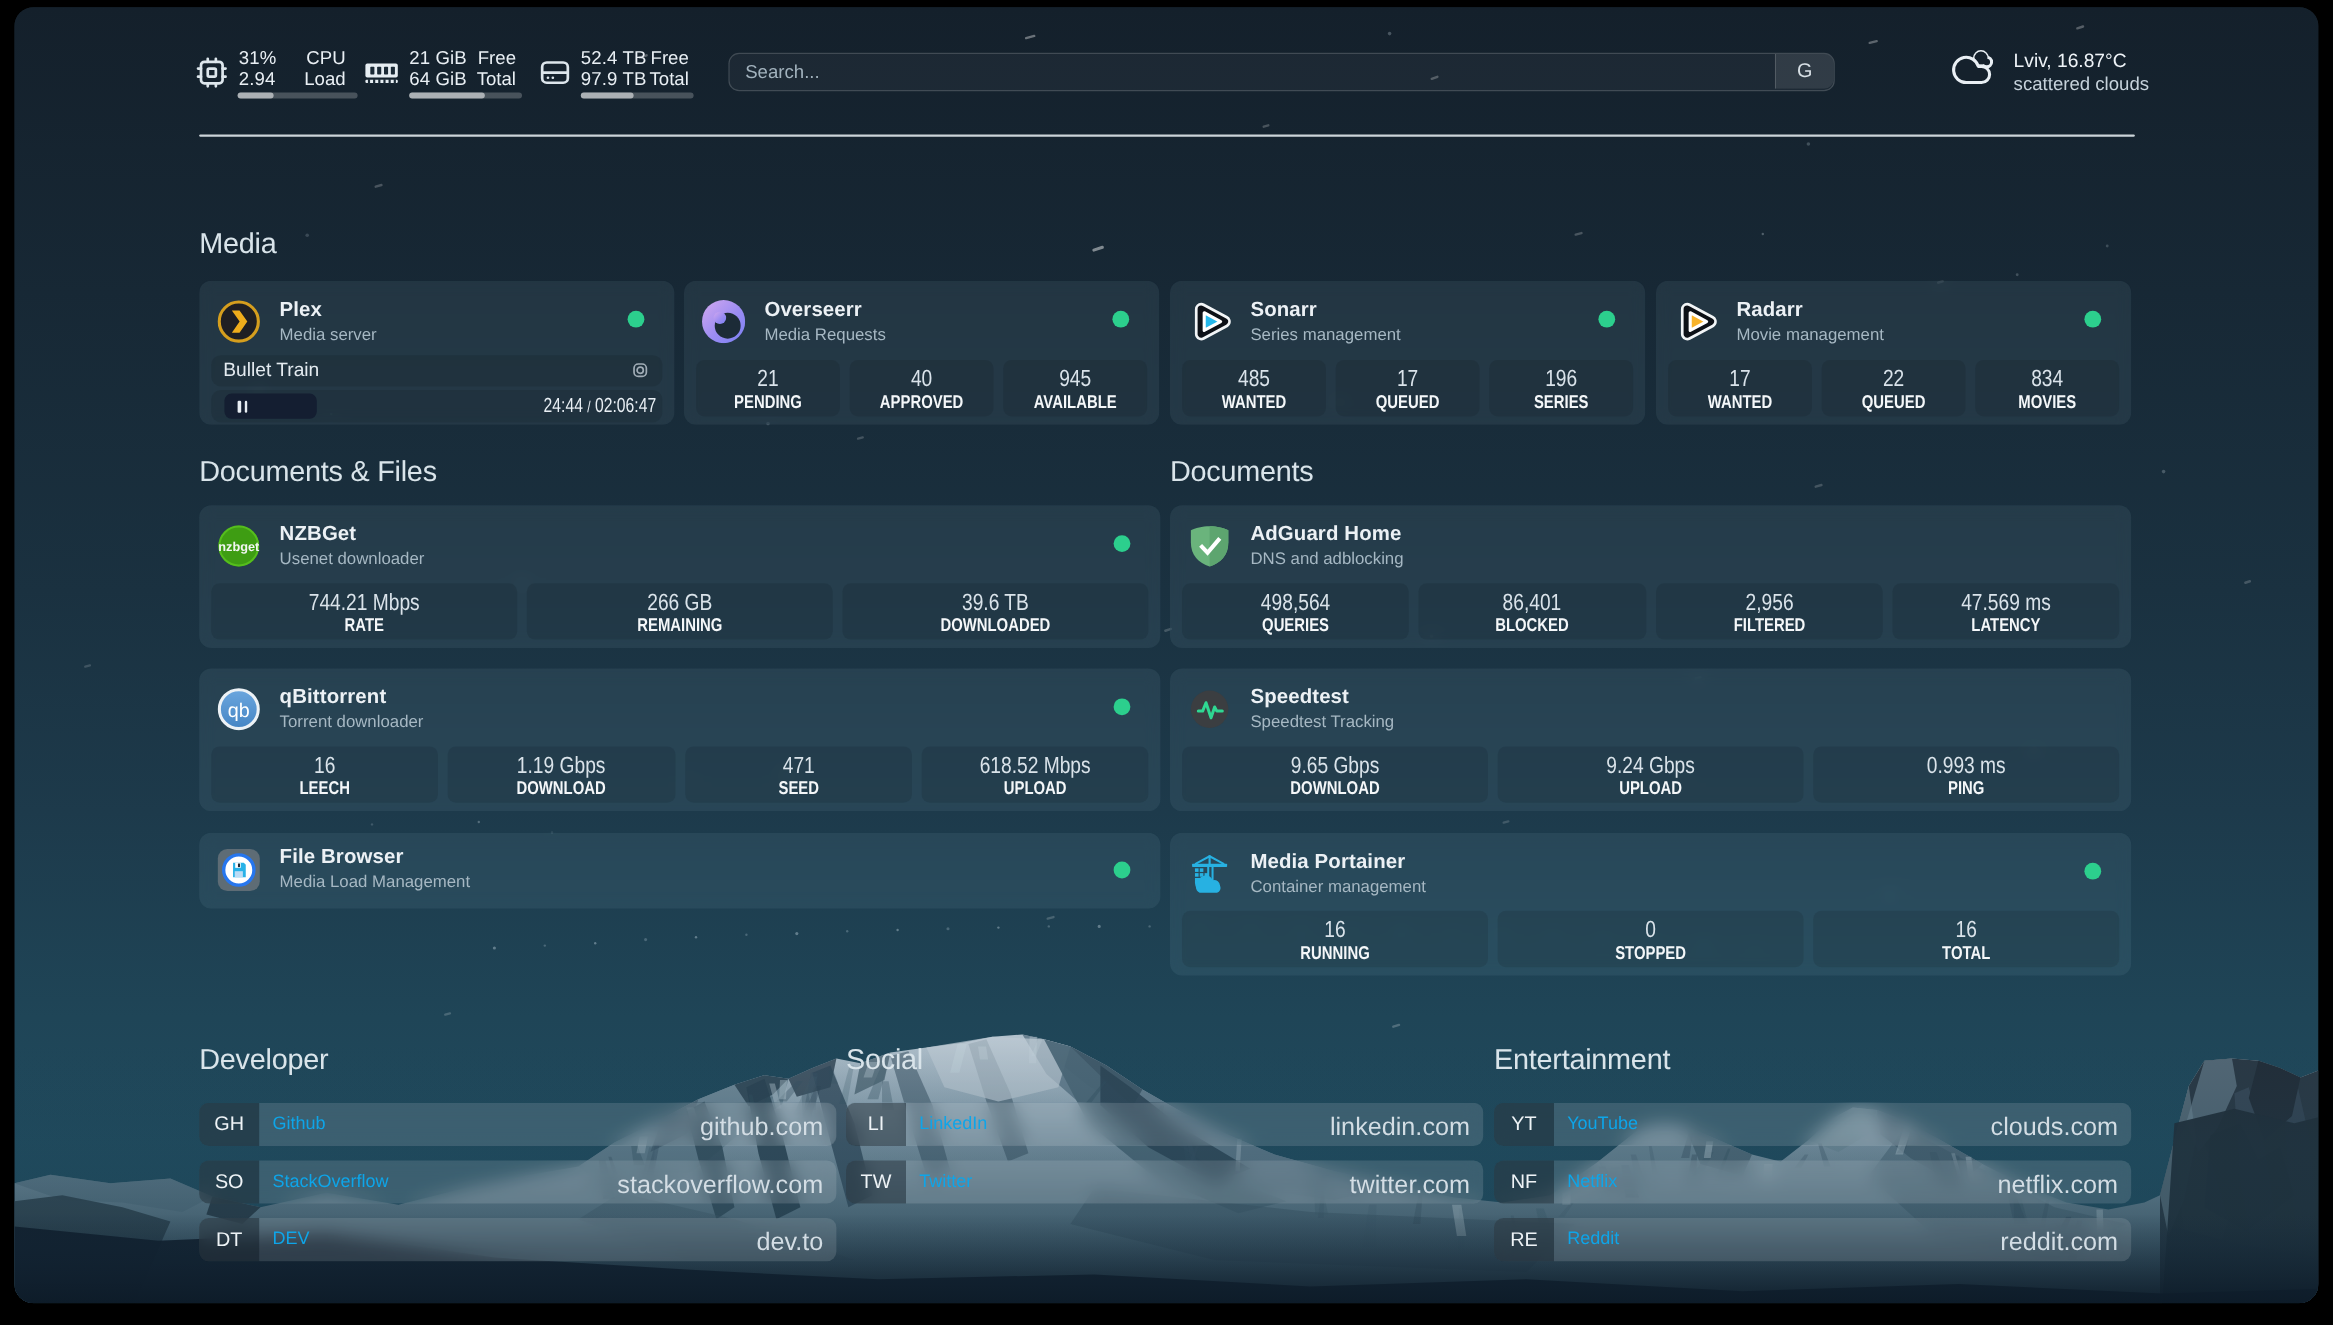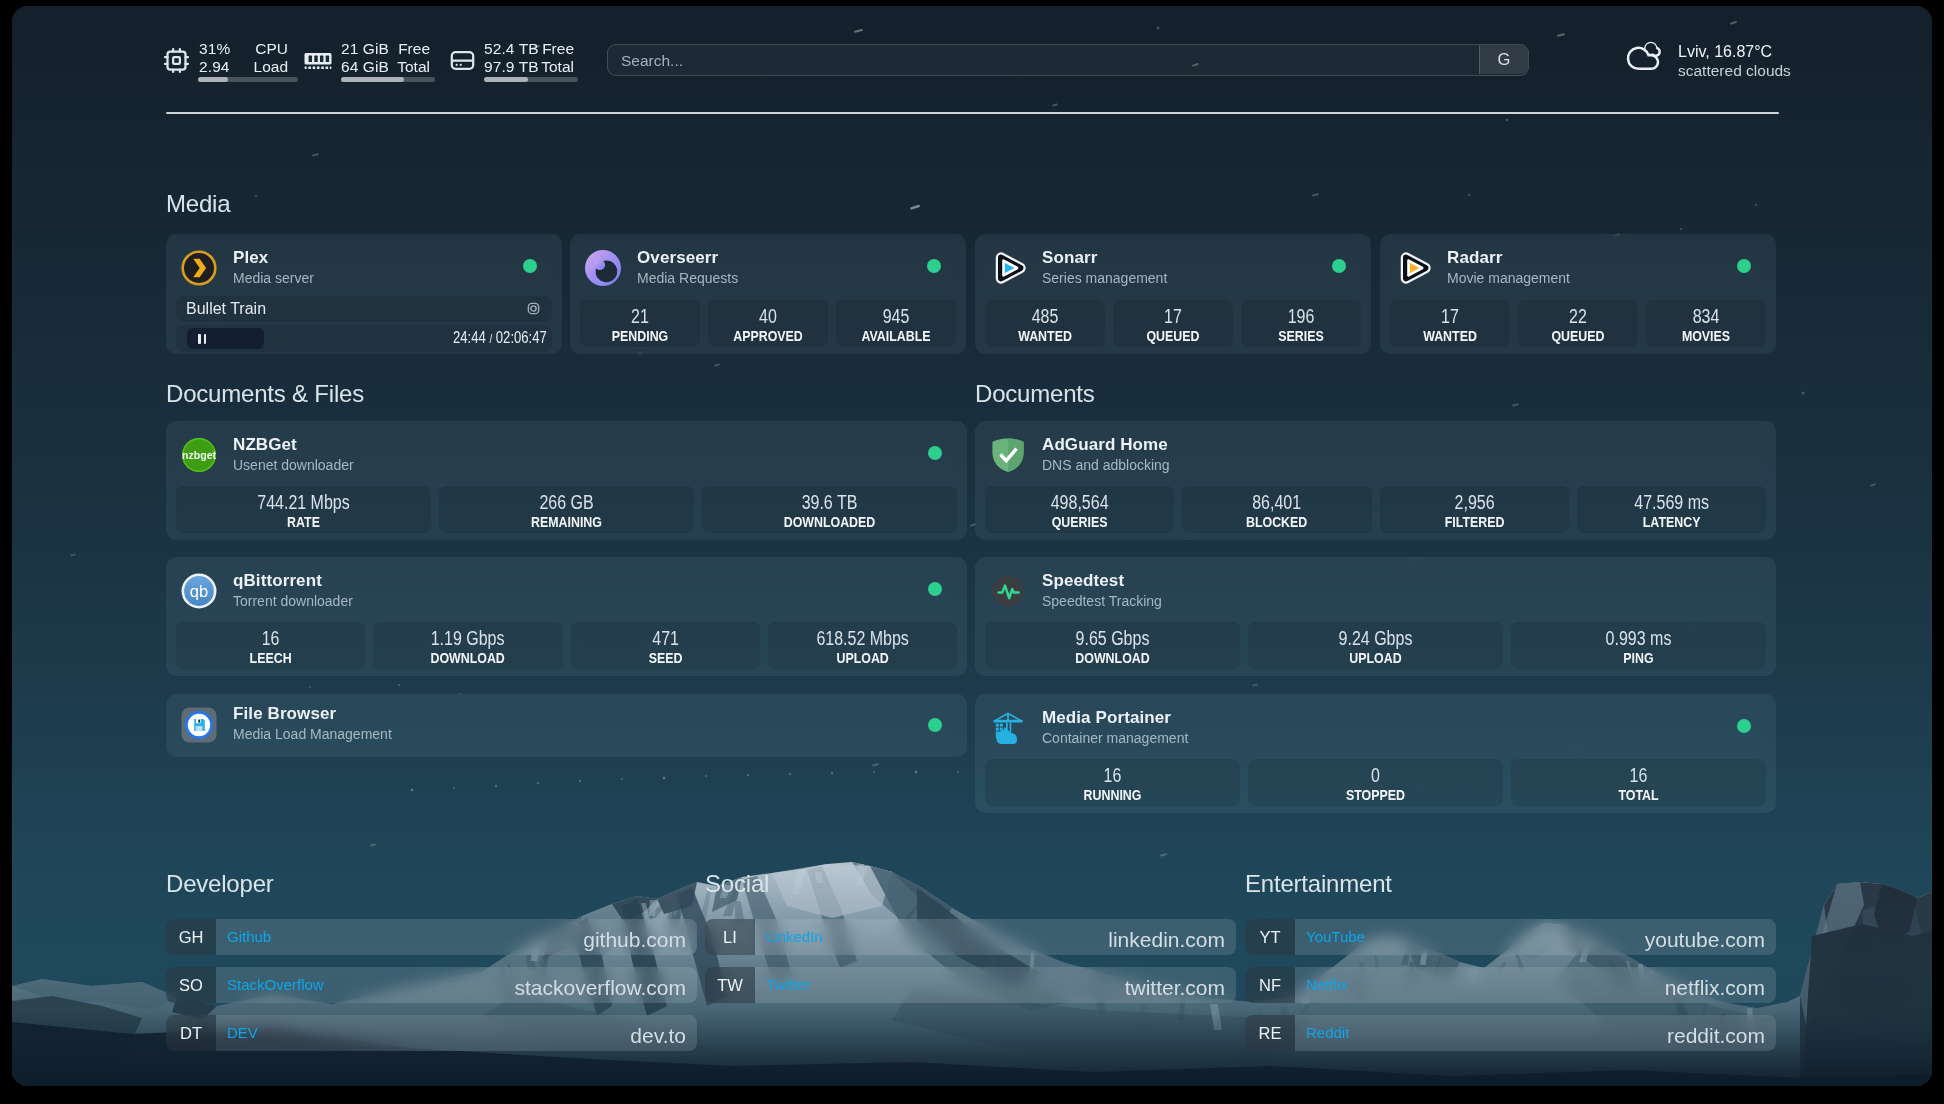--- a/index.html
+++ b/index.html
@@ -622,21 +622,21 @@
 <div class="bm" style="left:693px;top:913px;width:531px">
         <div class="ab">LI</div>
         <div class="nm">LinkedIn</div>
         <div class="ur">linkedin.com</div>
       </div>
 
 <div class="h1" style="left:1233px;top:863px">Entertainment</div>
 <div class="bm" style="left:1233px;top:913px;width:531px">
         <div class="ab">YT</div>
         <div class="nm">YouTube</div>
-        <div class="ur">youtube.com</div>
+        <div class="ur">clouds.com</div>
       </div>
 <div class="bm" style="left:1233px;top:961px;width:531px">
         <div class="ab">NF</div>
         <div class="nm">Netflix</div>
         <div class="ur">netflix.com</div>
       </div>
 <div class="bm" style="left:1233px;top:1009px;width:531px">
         <div class="ab">RE</div>
         <div class="nm">Reddit</div>
         <div class="ur">reddit.com</div>

